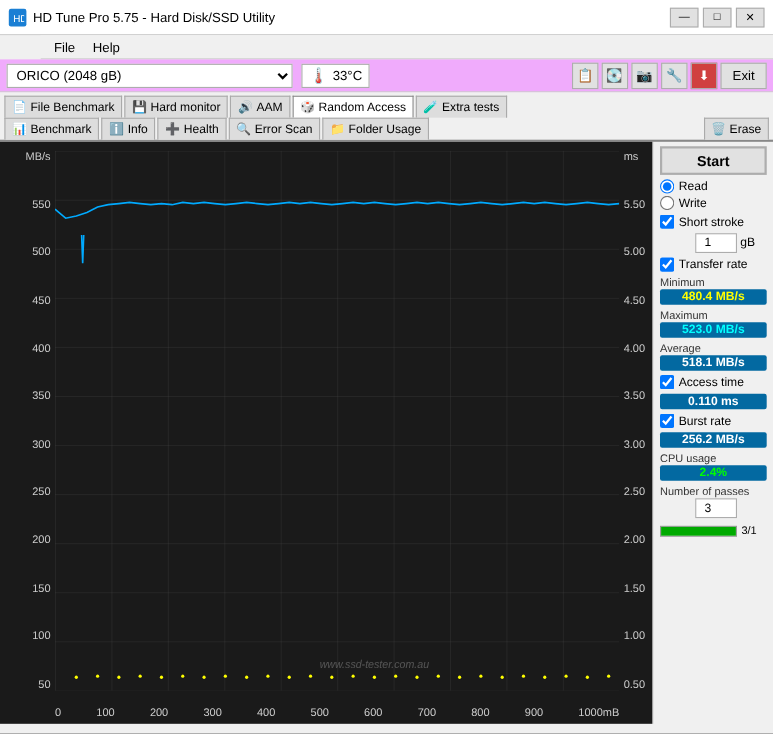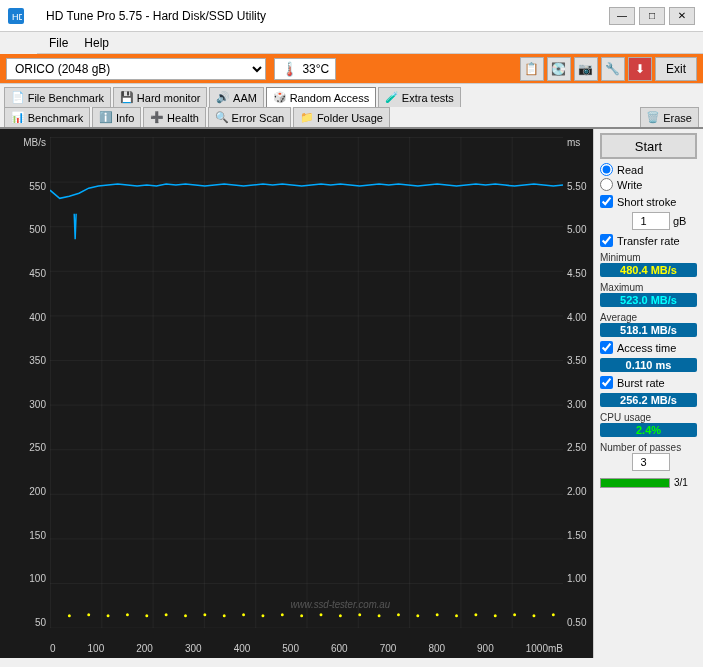--- a/index.html
+++ b/index.html
@@ -1,30 +1,30 @@
 <!DOCTYPE html>
 <html><head>
   <meta charset="utf-8">
   <style>
     * { margin: 0; padding: 0; box-sizing: border-box; }
     body { width: 703px; height: 667px; background: #f0f0f0; font-family: 'Segoe UI', Tahoma, Arial, sans-serif; font-size: 12px; overflow: hidden; }
 
     
     .title-bar { background: #fff; border-bottom: 1px solid #ccc; display: flex; align-items: center; justify-content: space-between; padding: 6px 8px; height: 32px; }
-    .title-bar-left { display: flex; align-items: center; gap: 22px; font-size: 12px; font-weight: normal; color: #000; }
+    .title-bar-left { display: flex; align-items: center; gap: 6px; font-size: 12px; font-weight: normal; color: #000; }
     .title-bar-icon { width: 16px; height: 16px; background: #1a7fd4; border-radius: 2px; display: flex; align-items: center; justify-content: center; }
     .title-bar-right { display: flex; gap: 4px; }
     .win-btn { width: 26px; height: 18px; border: 1px solid #adadad; background: #e1e1e1; cursor: pointer; display: flex; align-items: center; justify-content: center; font-size: 10px; }
 
     
     .menu-bar { background: #f0f0f0; border-bottom: 1px solid #ccc; display: flex; align-items: center; padding: 2px 4px; height: 22px; margin-left: 37px; }
     .menu-item { padding: 2px 8px; cursor: pointer; font-size: 12px; }
 
     
-    .toolbar { background: #f97316; border-bottom: 1px solid #ccc; display: flex; align-items: center; padding: 3px 6px; gap: 8px; height: 30px; }
+    .toolbar { background: #f0abfc; border-bottom: 1px solid #ccc; display: flex; align-items: center; padding: 3px 6px; gap: 8px; height: 30px; }
     .drive-select { width: 260px; height: 22px; font-size: 12px; border: 1px solid #adadad; background: white; padding: 0 4px; }
     .temp-display { background: white; border: 1px solid #adadad; padding: 2px 6px; font-size: 12px; display: flex; align-items: center; gap: 4px; }
     .temp-icon { color: #e00; font-size: 14px; }
     .toolbar-icons { display: flex; gap: 3px; margin-left: auto; }
     .toolbar-icon-btn { width: 24px; height: 24px; border: 1px solid #adadad; background: #e1e1e1; cursor: pointer; display: flex; align-items: center; justify-content: center; font-size: 12px; }
     .exit-btn { padding: 2px 10px; height: 24px; border: 1px solid #adadad; background: #e1e1e1; cursor: pointer; font-size: 12px; }
 
     
     .main { display: flex; height: calc(667px - 32px - 22px - 30px - 54px); }
 
@@ -33,21 +33,21 @@
 
     .y-axis-left { position: absolute; left: 0; top: 8px; bottom: 30px; width: 50px; display: flex; flex-direction: column; justify-content: space-between; align-items: flex-end; padding-right: 4px; }
     .y-label { color: #ccc; font-size: 10px; }
     .y-axis-right { position: absolute; right: 0; top: 8px; bottom: 30px; width: 30px; display: flex; flex-direction: column; justify-content: space-between; align-items: flex-start; padding-left: 4px; }
 
     .x-axis { position: absolute; bottom: 4px; left: 50px; right: 30px; display: flex; justify-content: space-between; }
     .x-label { color: #ccc; font-size: 10px; }
 
     
     .right-panel { width: 110px; background: #f0f0f0; border-left: 1px solid #ccc; padding: 4px 6px; display: flex; flex-direction: column; gap: 4px; overflow: hidden; }
-    .start-btn { width: 100%; height: 26px; background: #e1e1e1; border: 2px solid #adadad; cursor: pointer; font-size: 13px; font-weight: normal; }
+    .start-btn { width: 100%; height: 26px; background: #e1e1e1; border: 2px solid #adadad; cursor: pointer; font-size: 13px; font-weight: bold; }
 
     .radio-group { display: flex; flex-direction: column; gap: 2px; }
     .radio-row { display: flex; align-items: center; gap: 4px; font-size: 11px; }
     .radio-row input { margin: 0; }
 
     .checkbox-row { display: flex; align-items: center; gap: 4px; font-size: 11px; }
     .checkbox-row input { margin: 0; }
 
     .spinbox-row { display: flex; align-items: center; gap: 3px; margin-left: 32px; }
     .spinbox { width: 38px; height: 18px; border: 1px solid #adadad; font-size: 11px; text-align: center; }

